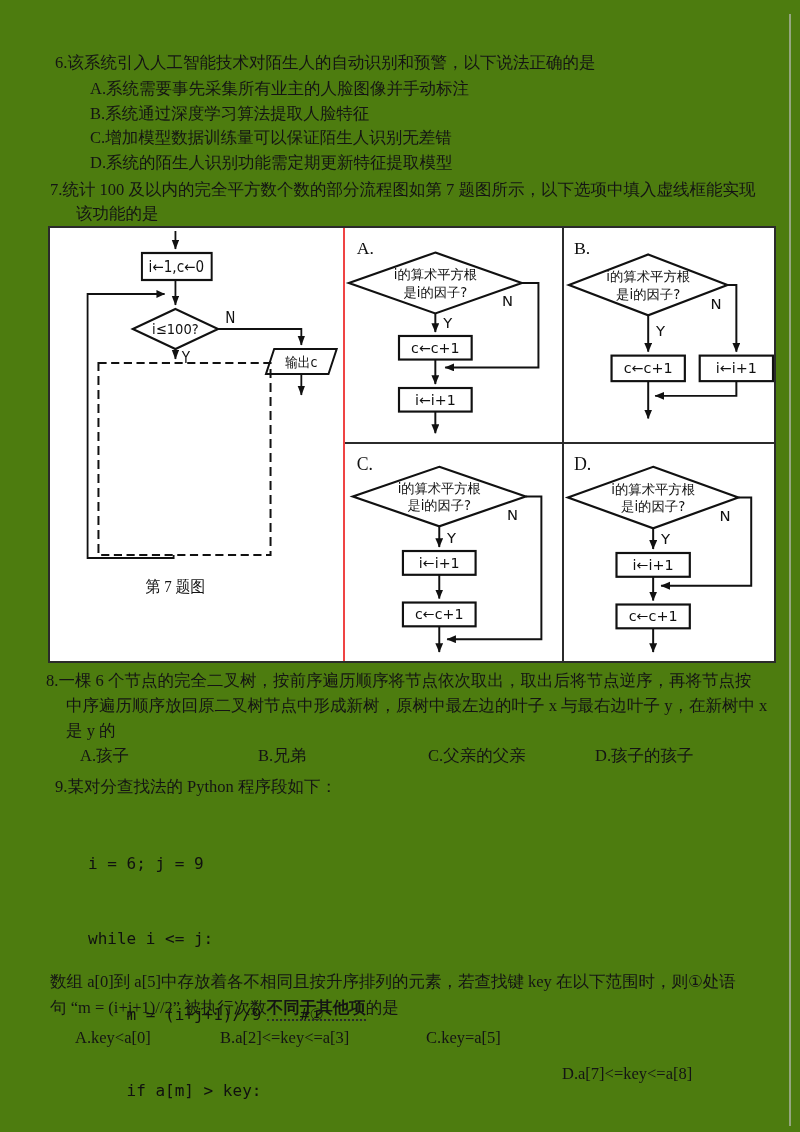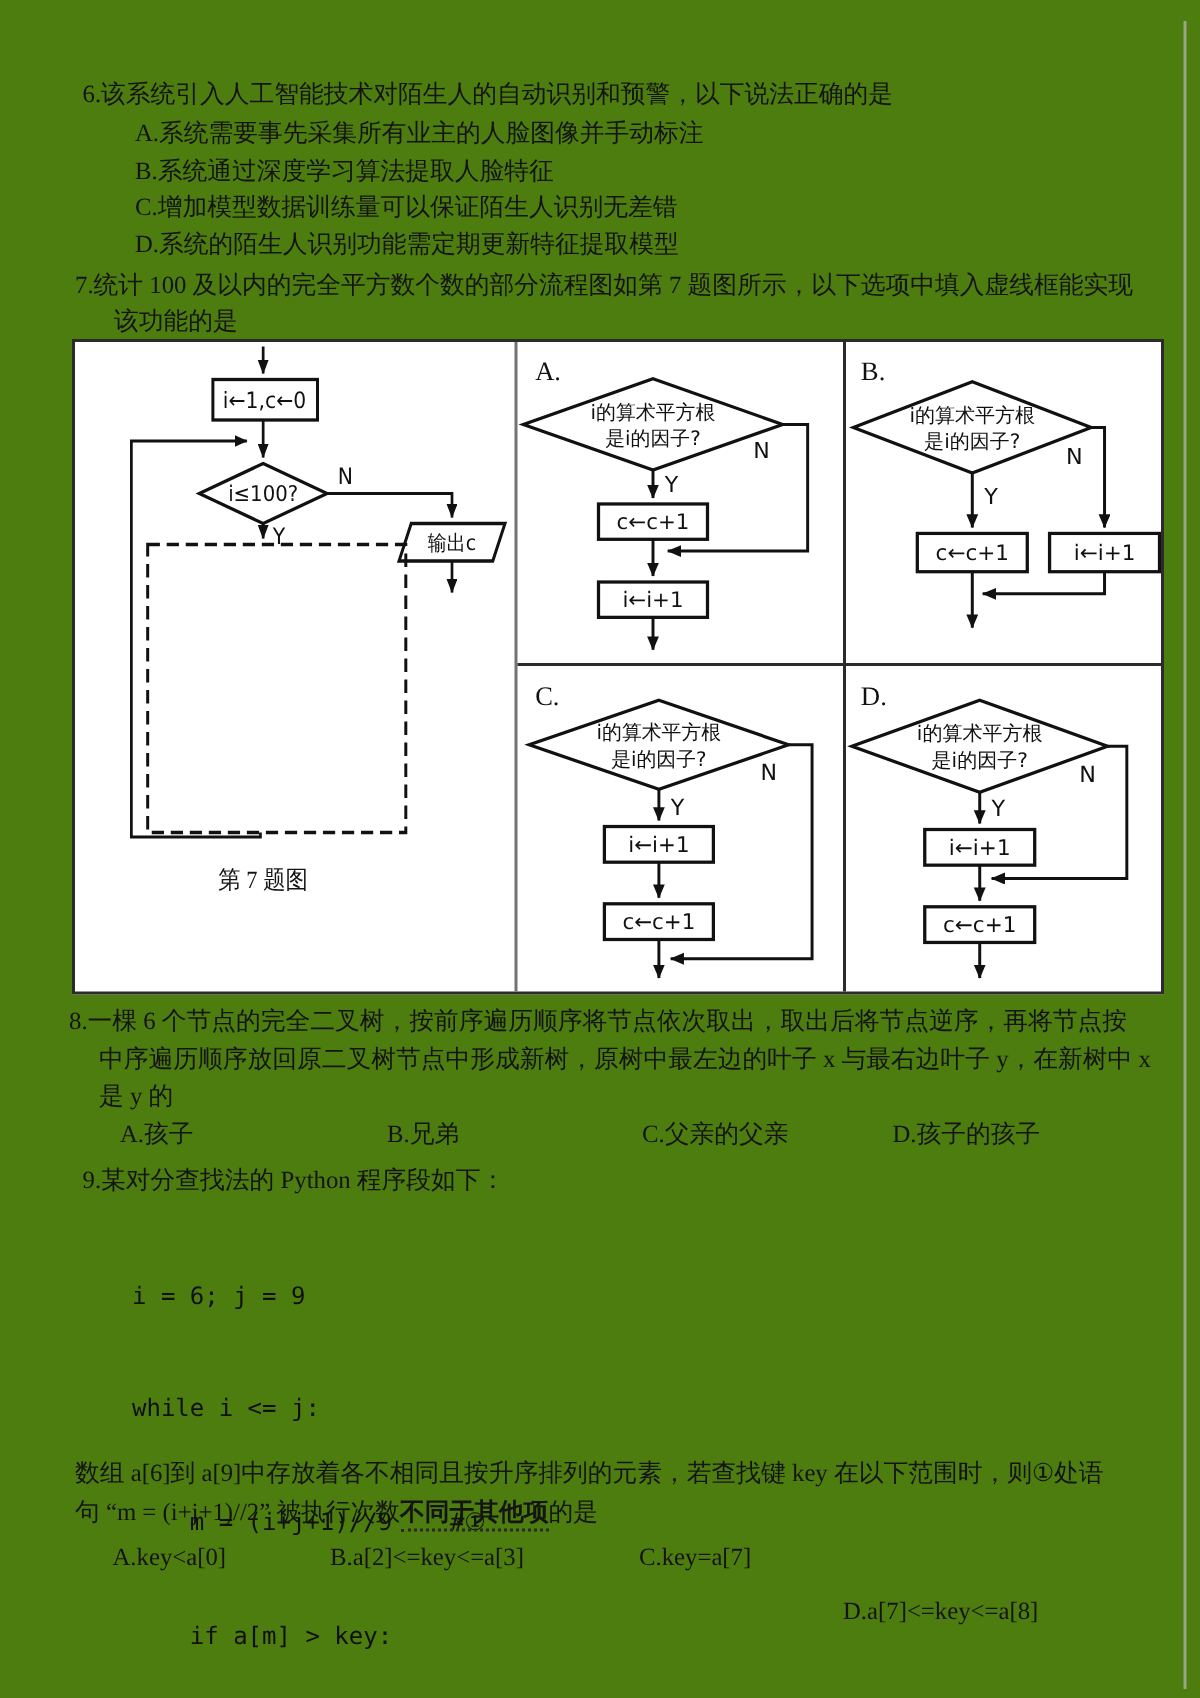--- a/index.html
+++ b/index.html
@@ -6,21 +6,21 @@
   .page{position:relative;width:800px;height:1132px;background:#4d7c0f;overflow:hidden;
         font-family:"Liberation Serif","DejaVu Serif","DejaVu Sans",serif;color:#141414;}
   .t{position:absolute;white-space:nowrap;font-size:16.5px;line-height:20px;}
   .code{position:absolute;left:88px;top:800px;font-family:"DejaVu Sans Mono","DejaVu Sans",monospace;
         font-size:16px;line-height:25.3px;white-space:pre;color:#101010;}
   .emph{border-bottom:2px dotted #2a2a2a;padding-bottom:1.5px;font-weight:bold;}
   .figure{position:absolute;left:48px;top:226px;display:grid;
           grid-template-columns:295px 219px 210px;grid-template-rows:216px 217px;
           border:2px solid #2b2b2b;width:fit-content;background:#fff;}
   .cell{position:relative;}
-  .cell-main{grid-row:1/3;grid-column:1;border-right:2px solid #737373;padding-left:24px;}
+  .cell-main{grid-row:1/3;grid-column:1;border-right:2px solid #ef4444;padding-left:24px;}
   .cell-a{grid-row:1;grid-column:2;border-right:2px solid #2b2b2b;border-bottom:2px solid #2b2b2b;}
   .cell-b{grid-row:1;grid-column:3;border-bottom:2px solid #2b2b2b;}
   .cell-c{grid-row:2;grid-column:2;border-right:2px solid #2b2b2b;}
   .cell-d{grid-row:2;grid-column:3;}
   .cell svg{display:block;width:100%;height:100%;}
   .flow-line{stroke:#111;stroke-width:2;fill:none;}
   .flow-shape{fill:#fff;stroke:#111;stroke-width:2.2;}
   .flow-dashed{fill:none;stroke:#111;stroke-width:2.2;stroke-dasharray:9 5;}
   .flow-text{fill:#111;font-family:"DejaVu Sans","Liberation Sans",sans-serif;}
   .panel-label{fill:#111;font-family:"Liberation Serif","DejaVu Serif",serif;font-size:18px;}
@@ -176,23 +176,23 @@
   <div class="t" style="left:55px;top:777px">9.某对分查找法的 Python 程序段如下：</div>
   <div class="code">
     <div>i = 6; j = 9</div>
     <div>while i &lt;= j:</div>
     <div>    m = (i+j+1)//9    #①</div>
     <div>    if a[m] &gt; key:</div>
     
     
     
   </div>
-  <div class="t" style="left:50px;top:972px">数组 a[6]到 a[9]中存放着各不相同且按升序排列的元素，若查找键 key 在以下范围时，则①处语</div>
+  <div class="t" style="left:50px;top:972px">数组 a[0]到 a[5]中存放着各不相同且按升序排列的元素，若查找键 key 在以下范围时，则①处语</div>
   <div class="t" style="left:50px;top:998px">
     <span>句 “m = (i+j+1)//2” 被执行次数</span><span class="emph">不同于其他项</span><span>的是</span>
   </div>
   <div class="t" style="left:75px;top:1028px">A.key&lt;a[0]</div>
   <div class="t" style="left:220px;top:1028px">B.a[2]&lt;=key&lt;=a[3]</div>
-  <div class="t" style="left:426px;top:1028px">C.key=a[7]</div>
+  <div class="t" style="left:426px;top:1028px">C.key=a[5]</div>
   <div class="t" style="left:562px;top:1064px">D.a[7]&lt;=key&lt;=a[8]</div>
 
   <div class="scan-edge"></div>
 </div>
 
 </body></html>

